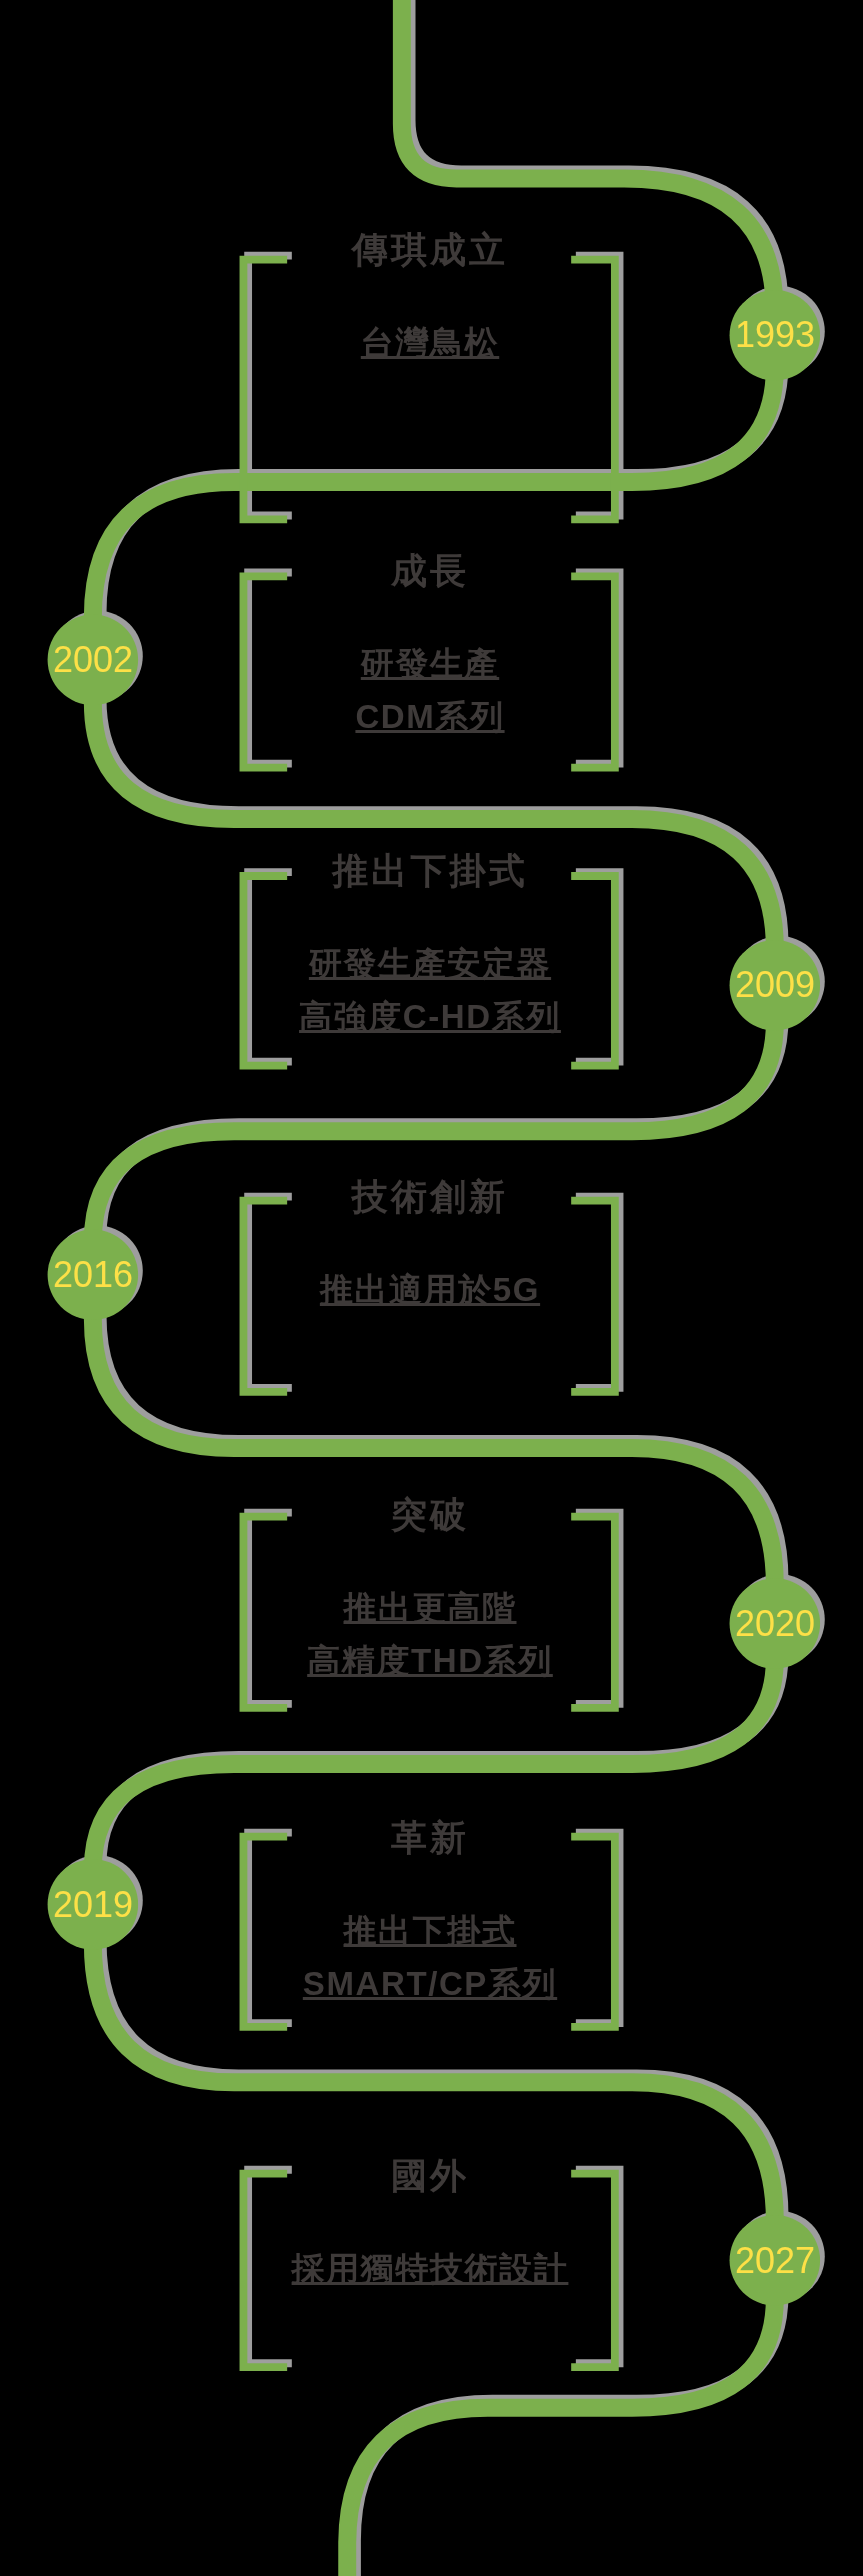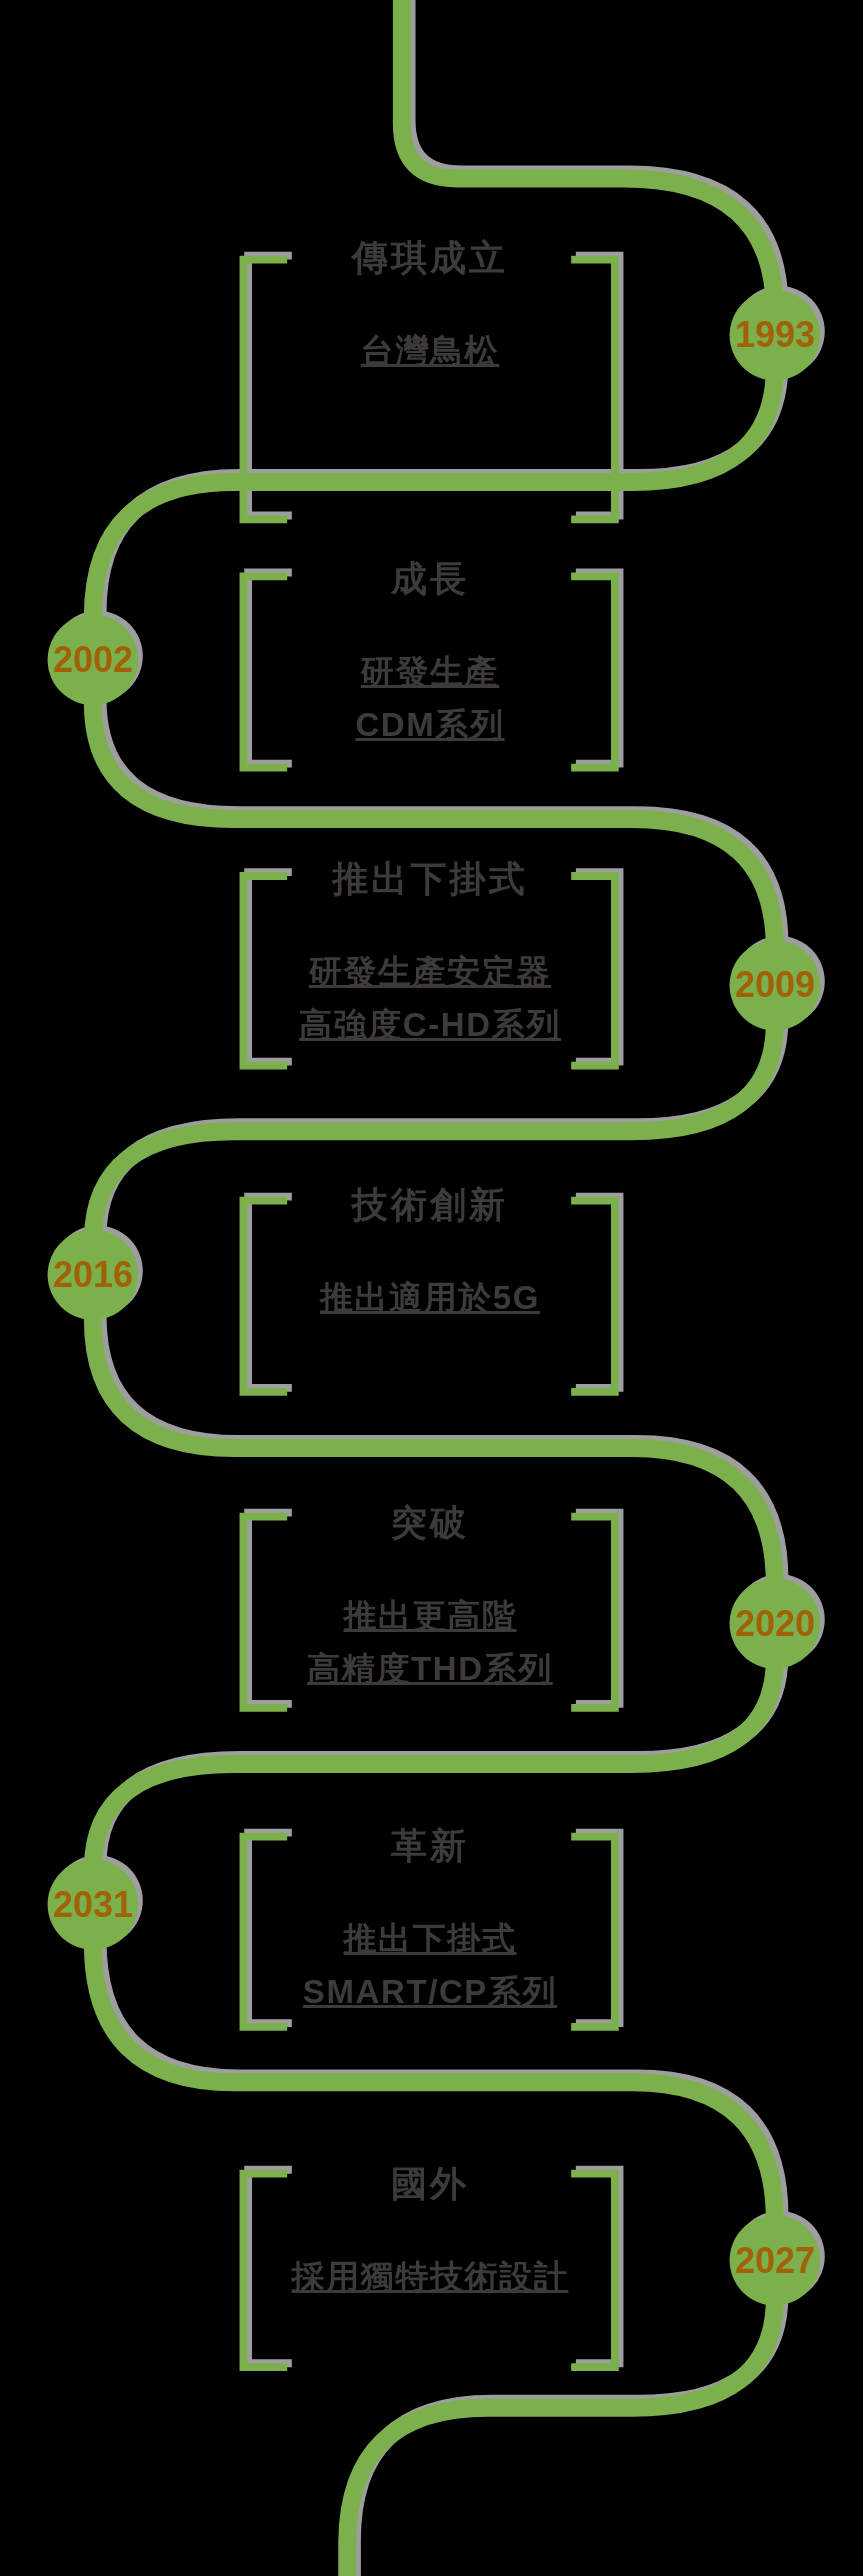--- a/index.html
+++ b/index.html
@@ -10,43 +10,42 @@
     overflow:hidden;
     font-family:"Liberation Sans", sans-serif;
   }
   #art{position:absolute;left:0;top:0;}
   .block{
     position:absolute;
     left:244px;
     width:372px;
     text-align:center;
     color:#3e3a39;
-    margin-top:8px;
   }
   .block .title{
     font-size:36px;
     font-weight:bold;
     line-height:43px;
     margin:0 0 45px 0;
     letter-spacing:3.1px;
   }
   .block .line{
     font-size:33px;
     font-weight:bold;
     line-height:53px;
     letter-spacing:1.6px;
     text-decoration:underline;
   }
   .badge-year{
     position:absolute;
     width:109px;
     text-align:center;
-    color:#a16207;
+    color:#fde047;
     font-size:36px;
-    font-weight:bold;
+    font-weight:normal;
     line-height:36px;
     transform:translate(-50%,-50%);
   }
 </style>
 </head>
 <body>
 
 <div class="stage">
   <svg id="art" width="863" height="2576" viewBox="0 0 1106 3300" xmlns="http://www.w3.org/2000/svg">
       <g transform="translate(6,-5)">
@@ -131,17 +130,17 @@
         <div class="title">國外</div>
         <div class="line">採用獨特技術設計</div>
       </div>
     </div>
   <div id="badges">
       <div class="badge-year" style="left: 775px; top: 335px;">1993</div>
       <div class="badge-year" style="left: 93px; top: 660px;">2002</div>
       <div class="badge-year" style="left: 775px; top: 985px;">2009</div>
       <div class="badge-year" style="left: 93px; top: 1275px;">2016</div>
       <div class="badge-year" style="left: 775px; top: 1624px;">2020</div>
-      <div class="badge-year" style="left: 93px; top: 1905px;">2031</div>
+      <div class="badge-year" style="left: 93px; top: 1905px;">2019</div>
       <div class="badge-year" style="left: 775px; top: 2261px;">2027</div>
     </div>
 </div>
 
 
 </body></html>

